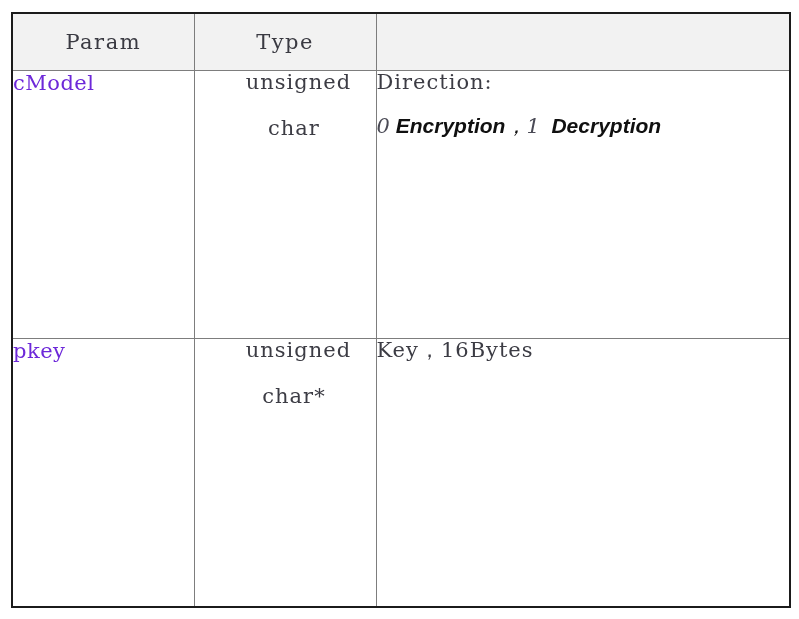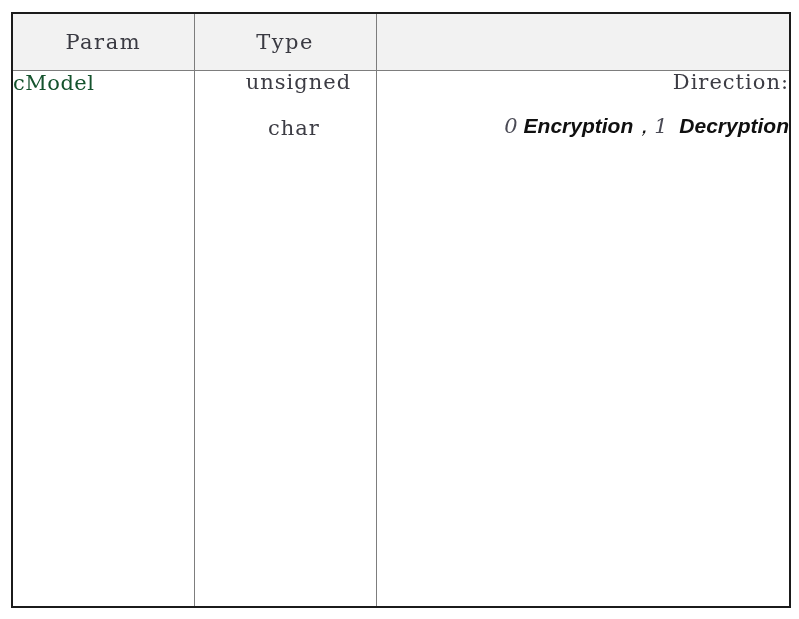--- a/index.html
+++ b/index.html
@@ -55,21 +55,21 @@
   }
   th.header-desc { background: #f2f2f2; }
 
   
   tr.body-row { height: 107px; }
 
   td.cell-param {
     text-align: left;
     padding: 12px 0 0 14px;
     font-size: 21px;
-    color: #14532d;
+    color: #6d28d9;
     letter-spacing: 0.5px;
     font-family: "DejaVu Serif", "Liberation Serif", serif;
   }
 
   td.cell-type {
     text-align: center;
     padding-top: 12px;
     font-size: 21px;
     color: #3c3c44;
     letter-spacing: 1px;
@@ -81,21 +81,21 @@
     line-height: 1.05;
   }
   td.cell-type .type-line-2 {
     display: block;
     padding-left: 18px;
     margin-top: 24px;
     line-height: 1.05;
   }
 
   td.cell-desc {
-    text-align: right;
+    text-align: left;
     padding: 12px 0 0 14px;
     font-size: 21px;
     color: #3c3c44;
     letter-spacing: 1px;
     font-family: "DejaVu Serif", "Liberation Serif", serif;
   }
   td.cell-desc .desc-line-1 {
     display: block;
     line-height: 1.05;
   }
@@ -147,19 +147,29 @@
         <td class="cell-type">
           <span class="type-line-1">unsigned</span>
           <span class="type-line-2">char</span>
         </td>
         <td class="cell-desc">
           <span class="desc-line-1">Direction:</span>
           <span class="desc-line-2"><span class="num-serif">0</span><span class="emph-sans">&nbsp;</span><span class="emph-sans">Encryption</span><span class="cjk-comma">，</span><span class="num-serif">1</span><span class="emph-sans">&nbsp;&nbsp;</span><span class="emph-sans">Decryption</span></span>
         </td>
       </tr>
 
+      <tr class="body-row">
+        <td class="cell-param">pkey</td>
+        <td class="cell-type">
+          <span class="type-line-1">unsigned</span>
+          <span class="type-line-2">char*</span>
+        </td>
+        <td class="cell-desc">
+          <span class="desc-line-1">Key，16Bytes</span>
+        </td>
+      </tr>
 
 
 
 
     </tbody>
   </table>
 </div>
 
 </body></html>

